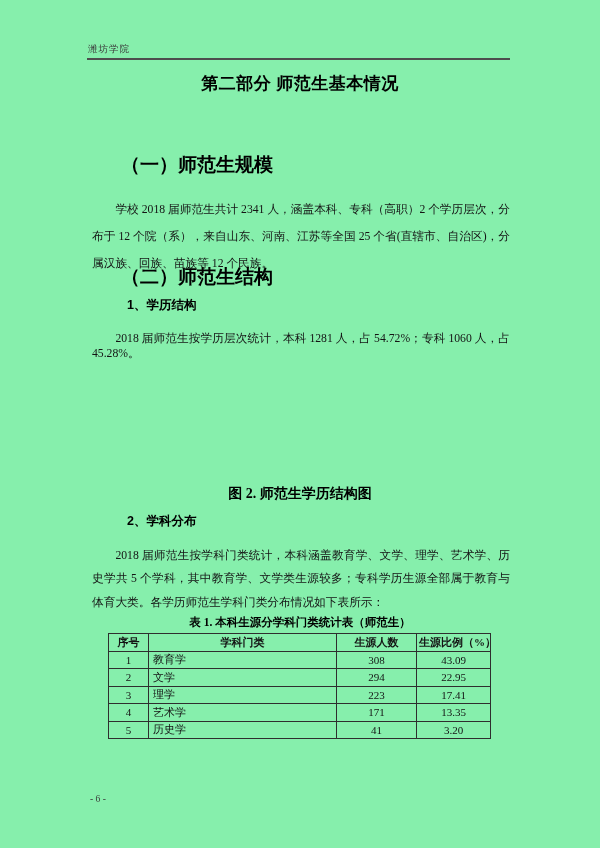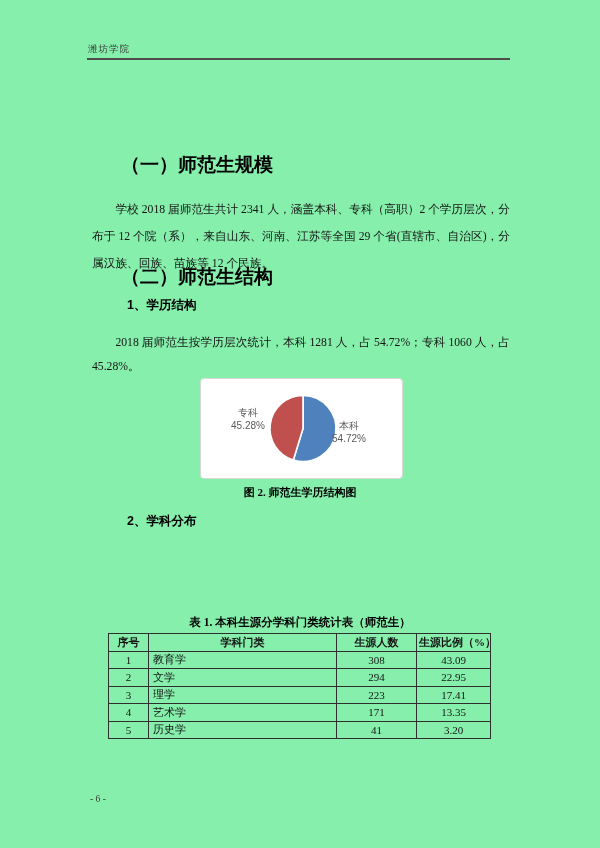--- a/index.html
+++ b/index.html
@@ -50,42 +50,42 @@
   .h-num1 { top: 297px; }
   .h-num2 { top: 513px; }
 
   .para {
     position: absolute; left: 92px; width: 418px;
     font-size: 11.7px; line-height: 27px;
     text-align: justify; text-indent: 2em;
     color: #141414;
   }
   .para-1 { top: 184px; }
-  .para-2 { top: 319px; line-height: 24px; }
+  .para-2 { top: 319px; line-height: 15px; }
   .para-3 { top: 532px; line-height: 23.5px; }
 
   .figure-box {
     position: absolute; left: 200px; top: 378px;
     width: 201px; height: 99px;
     border: 1px solid #d8d8d8; border-radius: 4px;
     background: #fff;
   }
   .pie-svg { position: absolute; left: 0; top: 0; }
   .pie-label {
     position: absolute; width: 66px;
     font-family: "Liberation Sans", sans-serif;
     font-size: 10px; line-height: 12.5px;
     color: #595959; text-align: center;
   }
   .pie-label-left  { left: 14px; top: 28px; }
   .pie-label-right { left: 115px; top: 41px; }
 
   .fig-caption {
     position: absolute; left: 0; top: 485px; width: 600px;
-    text-align: center; font-weight: bold; font-size: 11px; color: #000;
+    text-align: center; font-weight: bold; font-size: 14px; color: #000;
   }
   .table-title {
     position: absolute; left: 0; top: 615px; width: 600px;
     text-align: center; font-weight: bold; font-size: 11.5px; color: #000;
   }
 
   table.data-table {
     position: absolute; left: 108px; top: 633px;
     width: 382px;
     border-collapse: collapse;
@@ -113,48 +113,36 @@
   }
 </style>
 </head>
 <body>
 
 <div class="page">
 
   <div class="page-header-text">潍坊学院</div>
   <div class="header-rule"></div>
 
+  <div class="doc-title">第二部分  师范生基本情况</div>
 
 
   <div class="h-sub h-sub1">（一）师范生规模</div>
-  <p class="para para-1">学校 2018 届师范生共计 2341 人，涵盖本科、专科（高职）2 个学历层次，分布于 12 个院（系），来自山东、河南、江苏等全国 29 个省(直辖市、自治区)，分属汉族、回族、苗族等 12 个民族。</p>
+  <p class="para para-1">学校 2018 届师范生共计 2341 人，涵盖本科、专科（高职）2 个学历层次，分布于 12 个院（系），来自山东、河南、江苏等全国 25 个省(直辖市、自治区)，分属汉族、回族、苗族等 12 个民族。</p>
 
   <div class="h-sub h-sub2">（二）师范生结构</div>
 
   <div class="h-num h-num1">1、学历结构</div>
   <p class="para para-2">2018 届师范生按学历层次统计，本科 1281 人，占 54.72%；专科 1060 人，占 45.28%。</p>
 
-  <div class="figure-box">
-    <svg class="pie-svg" width="201" height="99" viewBox="0 0 201 99">
-      <path d="M 102 49.5 L 102 16.5 A 33 33 0 1 1 92.35 81.06 Z" stroke="#ffffff" stroke-width="1.6" stroke-linejoin="round" fill="#4F81BD"></path>
-      <path d="M 102 49.5 L 92.35 81.06 A 33 33 0 0 1 102 16.5 Z" stroke="#ffffff" stroke-width="1.6" stroke-linejoin="round" fill="#C0504D"></path>
-    </svg>
-    <div class="pie-label pie-label-left">
-      <div>专科</div>
-      <div>45.28%</div>
-    </div>
-    <div class="pie-label pie-label-right">
-      <div>本科</div>
-      <div>54.72%</div>
-    </div>
-  </div>
 
   <div class="fig-caption">图 2. 师范生学历结构图</div>
 
   <div class="h-num h-num2">2、学科分布</div>
+  <p class="para para-3">2018 届师范生按学科门类统计，本科涵盖教育学、文学、理学、艺术学、历史学共 5 个学科，其中教育学、文学类生源较多；专科学历生源全部属于教育与体育大类。各学历师范生学科门类分布情况如下表所示：</p>
 
   <div class="table-title">表 1. 本科生源分学科门类统计表（师范生）</div>
 
   <table class="data-table">
     <colgroup>
       <col class="col-0">
         <col class="col-1">
         <col class="col-2">
         <col class="col-3">
     </colgroup>

